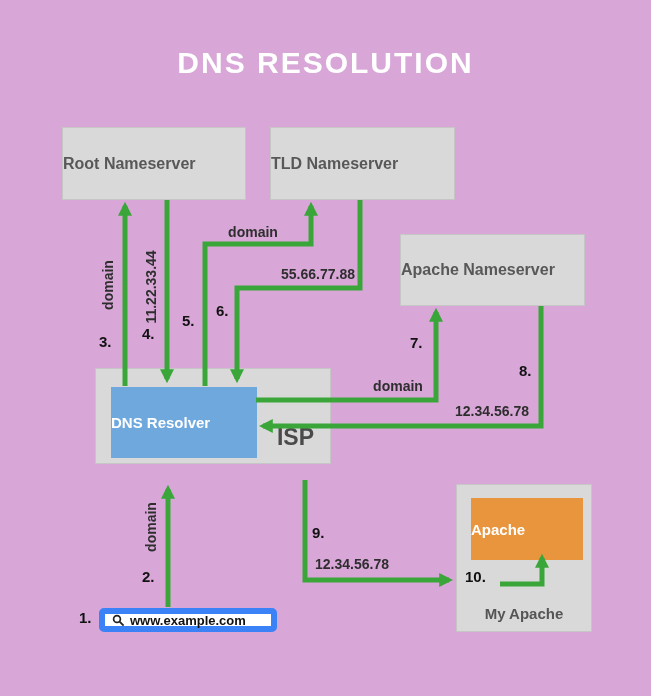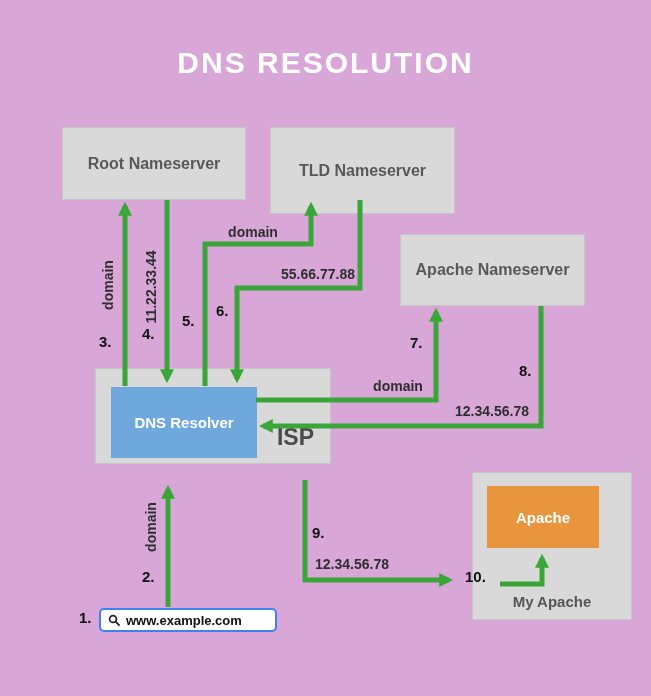--- a/index.html
+++ b/index.html
@@ -31,65 +31,65 @@
     font-size:30px;
     font-weight:bold;
     letter-spacing:2px;
   }
   .node{
     position:absolute;
     background:var(--box-gray);
     border:1px solid #c6c6c6;
     display:flex;
     align-items:center;
-    justify-content:center;
+    justify-content:flex-start;
     color:#585858;
     font-weight:bold;
     font-size:16px;
   }
   #node-root{left:62px;top:127px;width:184px;height:73px;}
-  #node-tld{left:270px;top:127px;width:185px;height:87px;}
+  #node-tld{left:270px;top:127px;width:185px;height:73px;}
   #node-domain{left:400px;top:234px;width:185px;height:72px;}
   #node-isp{left:95px;top:368px;width:236px;height:96px;display:block;}
   #node-resolver{
     left:15px;top:18px;width:146px;height:71px;
     background:var(--box-blue);
     border:none;
     color:#ffffff;
     font-size:15px;
   }
   .isp-label{
     position:absolute;
     right:16px;bottom:12px;
     font-size:23px;
     font-weight:bold;
     color:#4a4a4a;
   }
-  #node-linode{left:456px;top:472px;width:160px;height:148px;display:block;margin-left:16px;}
+  #node-linode{left:456px;top:484px;width:136px;height:148px;display:block;}
   #node-apache{
     left:14px;top:13px;width:112px;height:62px;
     background:var(--box-orange);
     border:none;
     color:#ffffff;
     font-size:15px;
   }
   .linode-label{
     position:absolute;
     left:0;right:0;bottom:9px;
     text-align:center;
     font-size:15px;
     font-weight:bold;
     color:#555555;
   }
   .searchbox{
     position:absolute;
     left:99px;top:608px;
     width:178px;height:24px;
     background:#ffffff;
-    border:2px solid #3b82f6;
+    border:6px solid #3b82f6;
     border-radius:5px;
     display:flex;
     align-items:center;
     gap:5px;
     padding:0 7px;
     font-weight:bold;
     font-size:13px;
     color:#111111;
   }
   .num{

